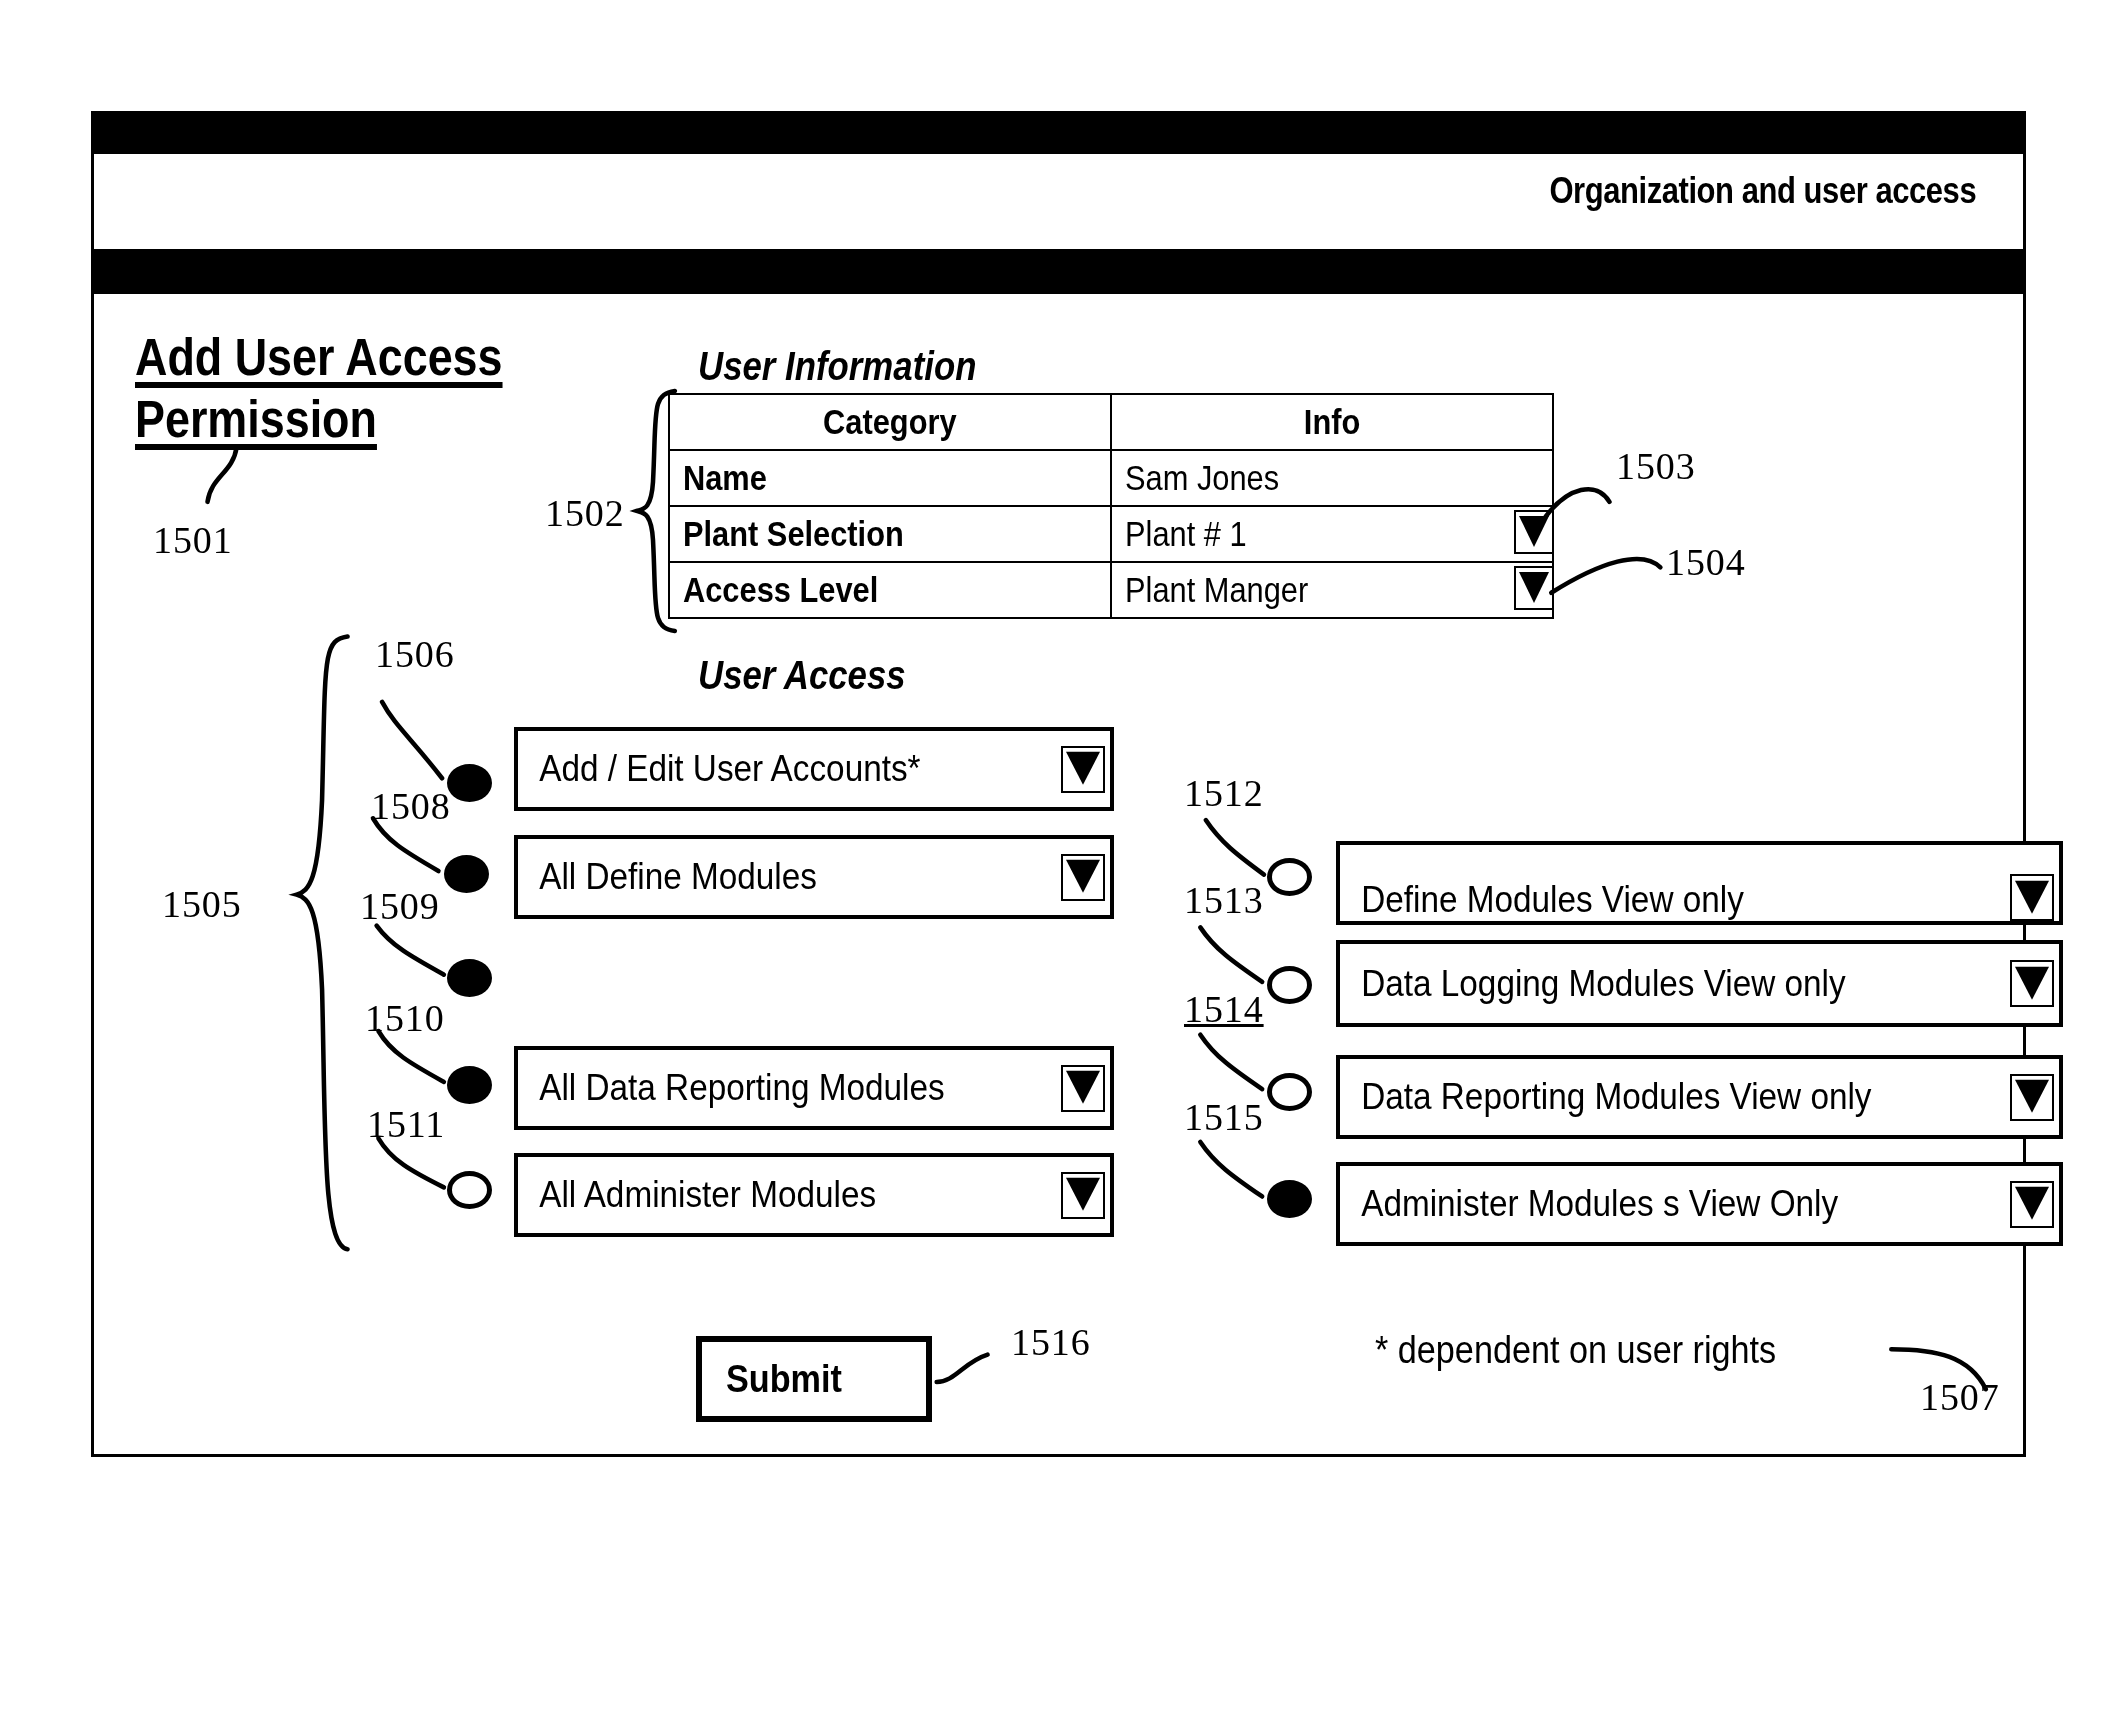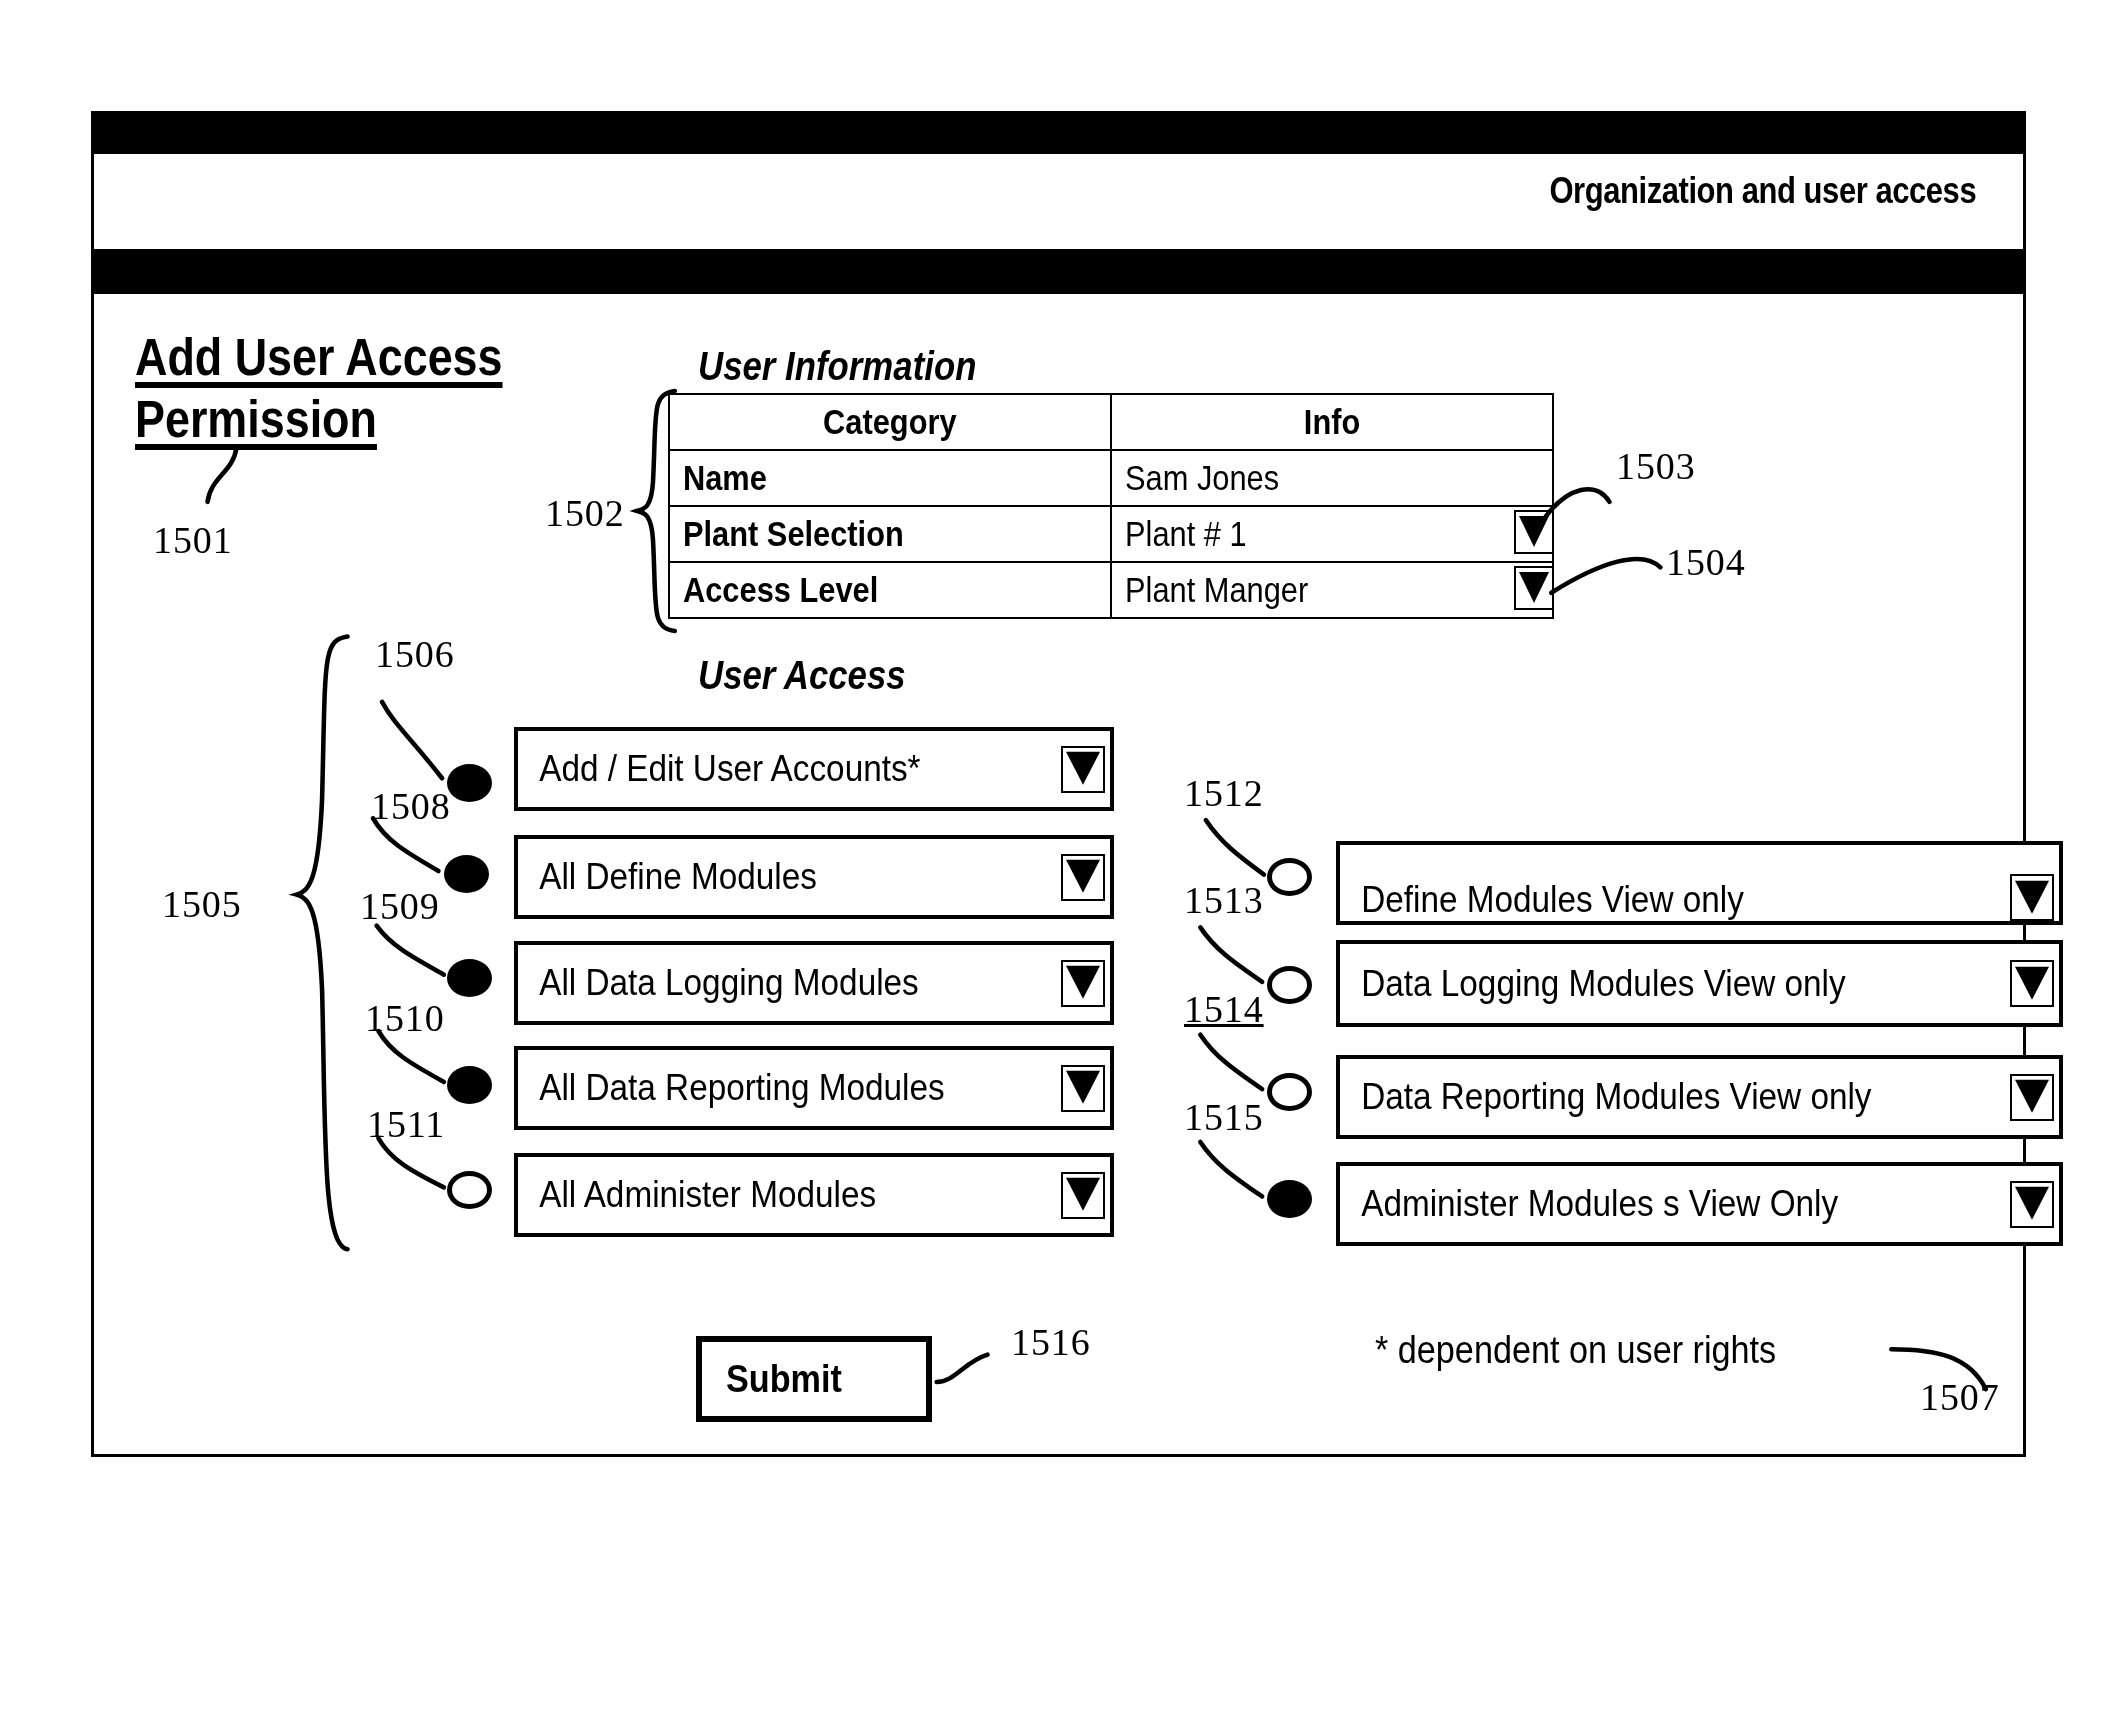--- a/index.html
+++ b/index.html
@@ -338,24 +338,20 @@
   <div class="radio on" style="left:447px; top:764px;"></div>
   <div class="ref" style="left:371px; top:784px;">1508</div>
 
   <div class="opt-box" style="left:514px; top:835px; width:600px; height:84px;">
     <span class="label">All Define Modules</span>
     <span class="dd"></span>
   </div>
   <div class="radio on" style="left:444px; top:855px;"></div>
   <div class="ref" style="left:360px; top:884px;">1509</div>
 
-  <div class="opt-box" style="left:514px; top:941px; width:600px; height:84px;">
-    <span class="label">All Data Logging Modules</span>
-    <span class="dd"></span>
-  </div>
   <div class="radio on" style="left:447px; top:959px;"></div>
   <div class="ref" style="left:365px; top:996px;">1510</div>
 
   <div class="opt-box" style="left:514px; top:1046px; width:600px; height:84px;">
     <span class="label">All Data Reporting Modules</span>
     <span class="dd"></span>
   </div>
   <div class="radio on" style="left:447px; top:1066px;"></div>
   <div class="ref" style="left:367px; top:1102px;">1511</div>
 

